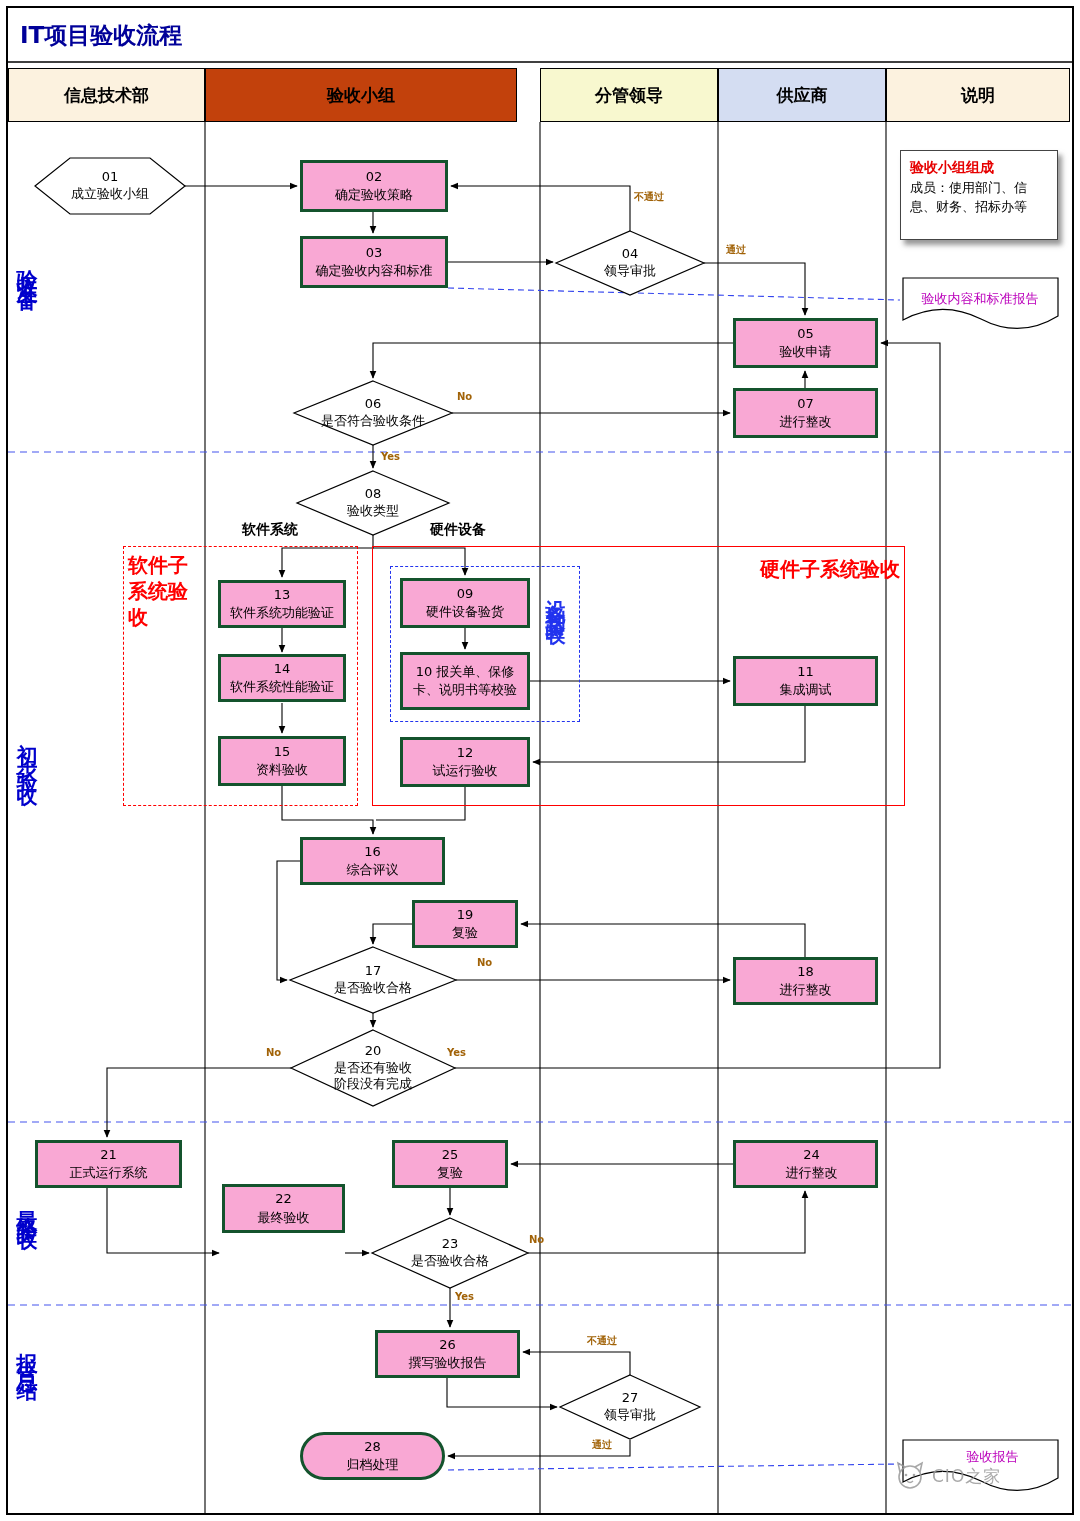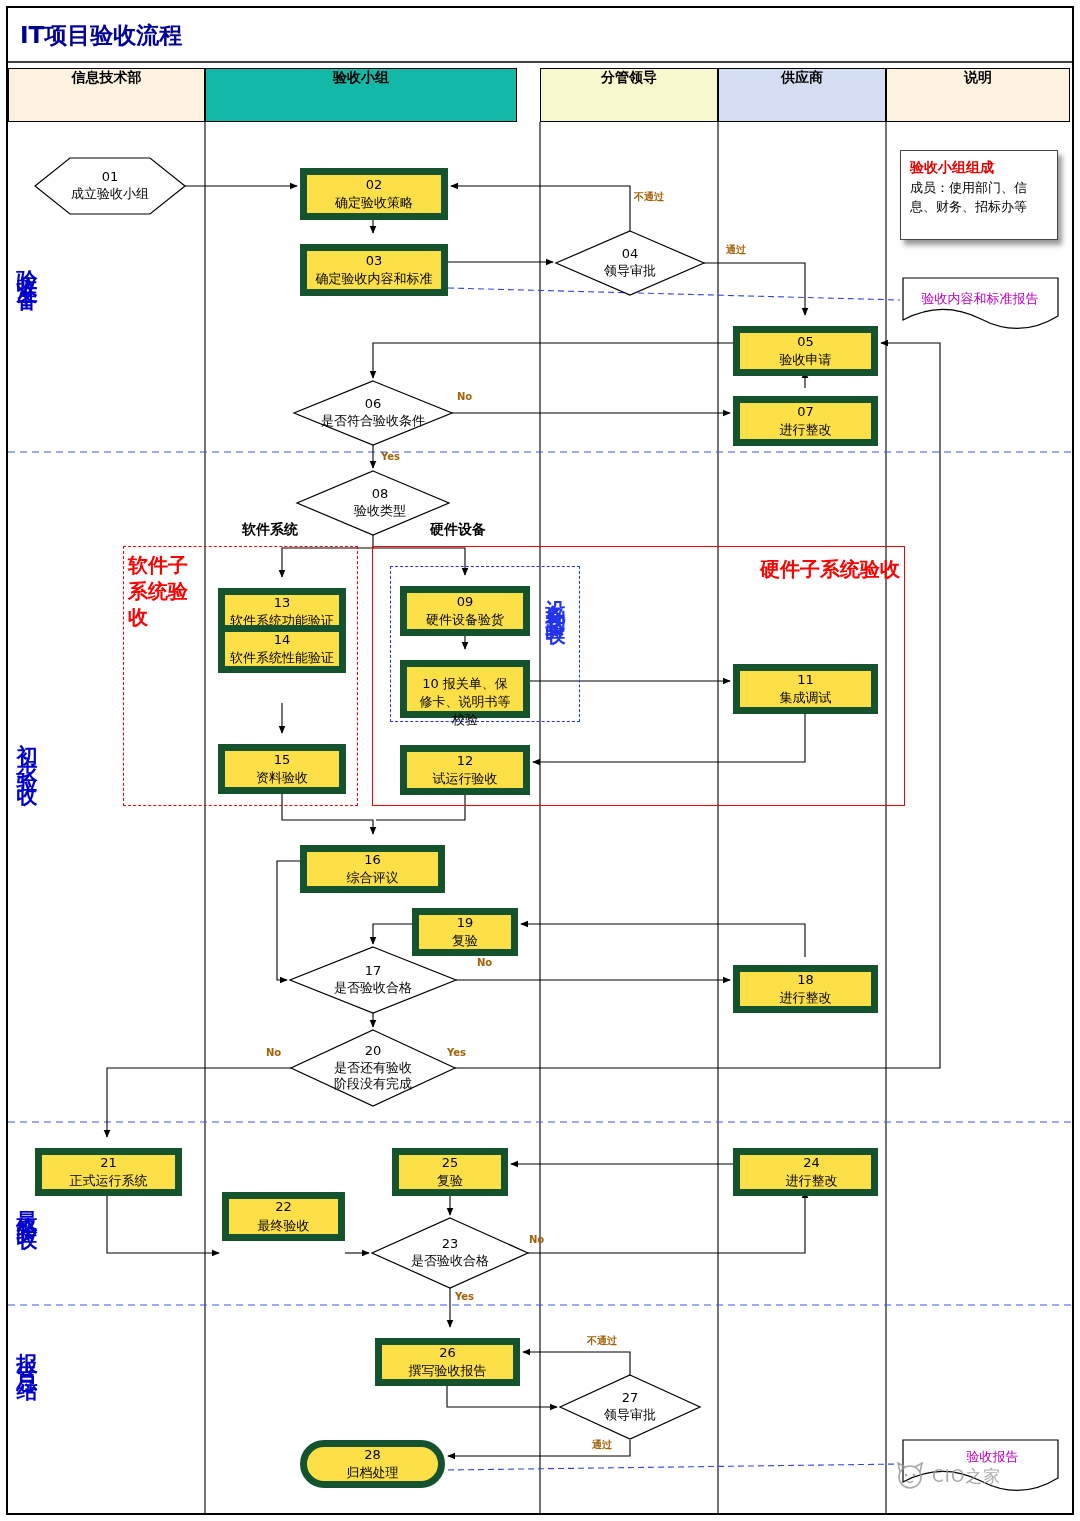--- a/index.html
+++ b/index.html
@@ -4,22 +4,22 @@
 <style>
   * { margin:0; padding:0; box-sizing:border-box; }
   html,body { background:#fff; }
   body { width:1080px; height:1521px; position:relative; font-family:"DejaVu Sans", sans-serif; color:#000; }
   .page { position:absolute; left:0; top:0; width:1080px; height:1521px; background:#fff; overflow:hidden; }
   .frame { position:absolute; left:6px; top:6px; width:1068px; height:1509px; border:2px solid #000; }
   .title { position:absolute; left:20px; top:20px; font-size:23px; font-weight:bold; color:#000099; z-index:2; }
   svg.overlay { position:absolute; left:0; top:0; z-index:1; }
   .edge { stroke:#000; stroke-width:1.1; fill:none; }
   .shape { fill:#fff; stroke:#000; stroke-width:1.2; }
-  .lanehead { position:absolute; top:68px; height:54px; border:1px solid #000; display:flex; align-items:flex-start; justify-content:center; font-size:14px; font-weight:bold; z-index:2; }
-  .node { position:absolute; background:#fde047; border:7px solid #14532d; display:flex; flex-direction:column; align-items:center; justify-content:center; font-size:13px; line-height:1.4; text-align:center; z-index:2;margin-top:8px; }
+  .lanehead { position:absolute; top:68px; height:54px; border:1px solid #000; display:flex; align-items:center; justify-content:center; font-size:17px; font-weight:bold; z-index:2; }
+  .node { position:absolute; background:#f9a8d4; border:3px solid #14532d; display:flex; flex-direction:column; align-items:center; justify-content:center; font-size:13px; line-height:1.4; text-align:center; z-index:2; }
   .node.inline { display:block; padding:8px 10px; }
   .node.inline .num, .node.inline .lbl { display:inline; }
   .node.inline .num { margin-right:4px; }
   .stadium { border-radius:24px; }
   .overlaytext { position:absolute; display:flex; flex-direction:column; align-items:center; justify-content:center; font-size:13px; line-height:1.3; text-align:center; z-index:2; background:transparent; }
   .w82 { max-width:82px; display:inline-block; }
   .groupbox { position:absolute; z-index:1; background:transparent; }
   .g-red-dash { border:1.2px dashed #ff0000; }
   .g-red { border:1.2px solid #ff0000; }
   .g-blue-dash { border:1.2px dashed #2233ee; }
@@ -40,21 +40,21 @@
 <body>
 
 <div class="page">
 
   <div class="frame"></div>
   <div class="title">IT项目验收流程</div>
 
   <div class="lanehead" style="left:8px;width:197px;background:#fcf2df;">
       <span>信息技术部</span>
     </div>
-  <div class="lanehead" style="left:205px;width:312px;background:#14b8a6;">
+  <div class="lanehead" style="left:205px;width:312px;background:#c2410c;">
       <span>验收小组</span>
     </div>
   <div class="lanehead" style="left:540px;width:178px;background:#f8f8cf;">
       <span>分管领导</span>
     </div>
   <div class="lanehead" style="left:718px;width:168px;background:#d4ddf2;">
       <span>供应商</span>
     </div>
   <div class="lanehead" style="left:886px;width:184px;background:#fcf2df;">
       <span>说明</span>
@@ -175,21 +175,21 @@
       <span class="lbl">集成调试</span>
     </div>
   <div class="node" style="left:400px;top:737px;width:130px;height:50px;">
       <span class="num">12</span>
       <span class="lbl">试运行验收</span>
     </div>
   <div class="node" style="left:218px;top:580px;width:128px;height:48px;">
       <span class="num">13</span>
       <span class="lbl">软件系统功能验证</span>
     </div>
-  <div class="node" style="left:218px;top:617px;width:128px;height:48px;">
+  <div class="node" style="left:218px;top:654px;width:128px;height:48px;">
       <span class="num">14</span>
       <span class="lbl">软件系统性能验证</span>
     </div>
   <div class="node" style="left:218px;top:736px;width:128px;height:50px;">
       <span class="num">15</span>
       <span class="lbl">资料验收</span>
     </div>
   <div class="node" style="left:300px;top:837px;width:145px;height:48px;">
       <span class="num">16</span>
       <span class="lbl">综合评议</span>
@@ -232,21 +232,21 @@
       <span>成立验收小组</span>
     </div>
   <div class="overlaytext" style="left:562px;top:237px;width:136px;height:52px;">
       <span>04</span>
       <span>领导审批</span>
     </div>
   <div class="overlaytext" style="left:296px;top:387px;width:154px;height:52px;">
       <span>06</span>
       <span>是否符合验收条件</span>
     </div>
-  <div class="overlaytext" style="left:306px;top:477px;width:148px;height:52px;">
+  <div class="overlaytext" style="left:299px;top:477px;width:148px;height:52px;">
       <span>08</span>
       <span>验收类型</span>
     </div>
   <div class="overlaytext" style="left:292px;top:954px;width:162px;height:52px;">
       <span>17</span>
       <span>是否验收合格</span>
     </div>
   <div class="overlaytext" style="left:293px;top:1036px;width:160px;height:64px;">
       <span>20</span>
       <span class="w82">是否还有验收阶段没有完成</span>

